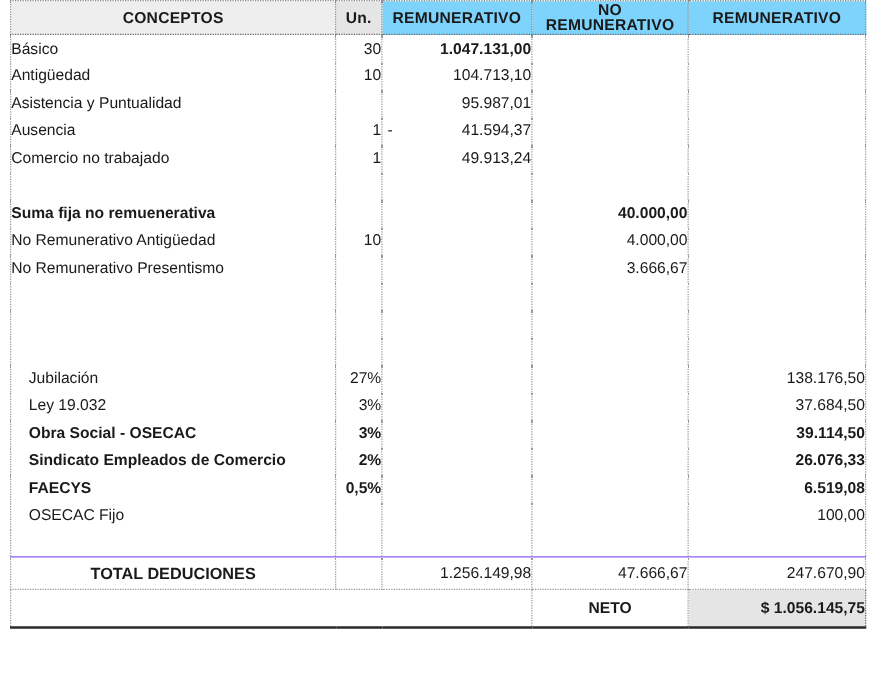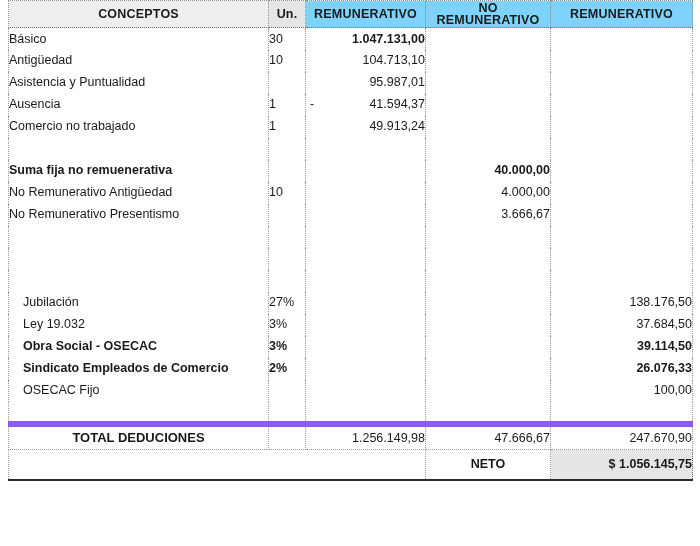--- a/index.html
+++ b/index.html
@@ -75,21 +75,21 @@
   
   td.concepto {
     padding-left: 10px;
     text-align: left;
     border-left: 1px dotted #9a9a9a;
     border-right: 1px dotted #9a9a9a;
   }
   td.concepto.indent { padding-left: 14px; }
 
   td.un {
-    text-align: left;
+    text-align: right;
     border-right: 1px dotted #9a9a9a;
     font-size: 13px;
   }
 
   td.num {
     text-align: right;
     padding-right: 6px;
     border-right: 1px dotted #9a9a9a;
     font-size: 12.5px;
   }
@@ -100,21 +100,21 @@
   }
 
   .bold { font-weight: bold; }
 
   
   tr.spacer td { height: 22px; }
 
   
   tr.total td {
     height: 26px;
-    border-top: 6px solid #8b5cf6;
+    border-top: 1px solid #8b5cf6;
     border-bottom: 1px dotted #9a9a9a;
     font-weight: bold;
   }
   tr.total td.concepto {
     text-align: center;
     padding-left: 0;
     font-size: 13px;
   }
   tr.total td.num { font-weight: normal; }
 
@@ -269,20 +269,27 @@
           <td class="num bold">39.114,50</td>
         </tr>
         <tr>
           <td class="concepto indent bold">Sindicato Empleados de Comercio</td>
           <td class="un bold">2%</td>
           <td class="num"></td>
           <td class="num"></td>
           <td class="num bold">26.076,33</td>
         </tr>
         <tr>
+          <td class="concepto indent bold">FAECYS</td>
+          <td class="un bold">0,5%</td>
+          <td class="num"></td>
+          <td class="num"></td>
+          <td class="num bold">6.519,08</td>
+        </tr>
+        <tr>
           <td class="concepto indent">OSECAC Fijo</td>
           <td class="un"></td>
           <td class="num"></td>
           <td class="num"></td>
           <td class="num">100,00</td>
         </tr>
         <tr class="spacer">
           <td class="concepto"></td>
           <td class="un"></td>
           <td class="num"></td>

